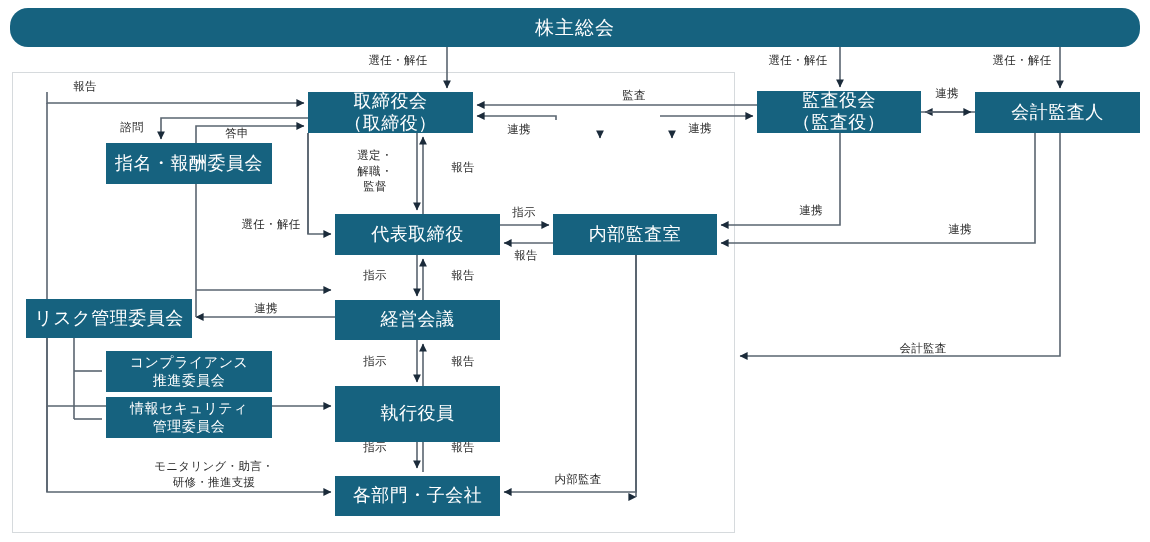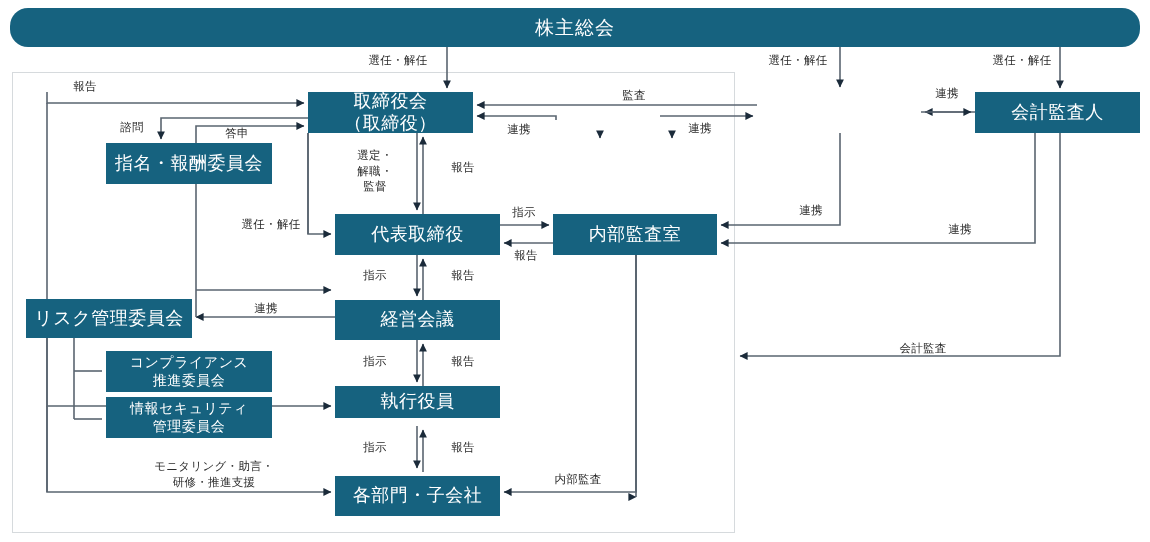--- a/index.html
+++ b/index.html
@@ -112,20 +112,23 @@
       <path d="M308,133 L308,234"></path>
     </g>
   </svg>
 
   <div class="box" style="left:308px;top:92px;width:165px;height:41px;">
       <span>取締役会<br>（取締役）</span>
     </div>
   <div class="box" style="left:106px;top:143px;width:166px;height:41px;">
       <span>指名・報酬委員会</span>
     </div>
+  <div class="box" style="left:757px;top:91px;width:164px;height:42px;">
+      <span>監査役会<br>（監査役）</span>
+    </div>
   <div class="box" style="left:975px;top:92px;width:165px;height:41px;">
       <span>会計監査人</span>
     </div>
   <div class="box" style="left:335px;top:214px;width:165px;height:41px;">
       <span>代表取締役</span>
     </div>
   <div class="box" style="left:553px;top:214px;width:164px;height:41px;">
       <span>内部監査室</span>
     </div>
   <div class="box" style="left:26px;top:299px;width:166px;height:39px;">
@@ -133,21 +136,21 @@
     </div>
   <div class="box sm" style="left:106px;top:351px;width:166px;height:41px;">
       <span>コンプライアンス<br>推進委員会</span>
     </div>
   <div class="box sm" style="left:106px;top:397px;width:166px;height:41px;">
       <span>情報セキュリティ<br>管理委員会</span>
     </div>
   <div class="box" style="left:335px;top:300px;width:165px;height:40px;">
       <span>経営会議</span>
     </div>
-  <div class="box" style="left:335px;top:386px;width:165px;height:32px;">
+  <div class="box" style="left:335px;top:386px;width:165px;height:56px;">
       <span>執行役員</span>
     </div>
   <div class="box" style="left:335px;top:476px;width:165px;height:40px;">
       <span>各部門・子会社</span>
     </div>
 
   <div class="lbl c" style="left:398px;top:53px;">選任・解任</div>
   <div class="lbl c" style="left:798px;top:53px;">選任・解任</div>
   <div class="lbl c" style="left:1022px;top:53px;">選任・解任</div>
   <div class="lbl c" style="left:85px;top:79px;">報告</div>

